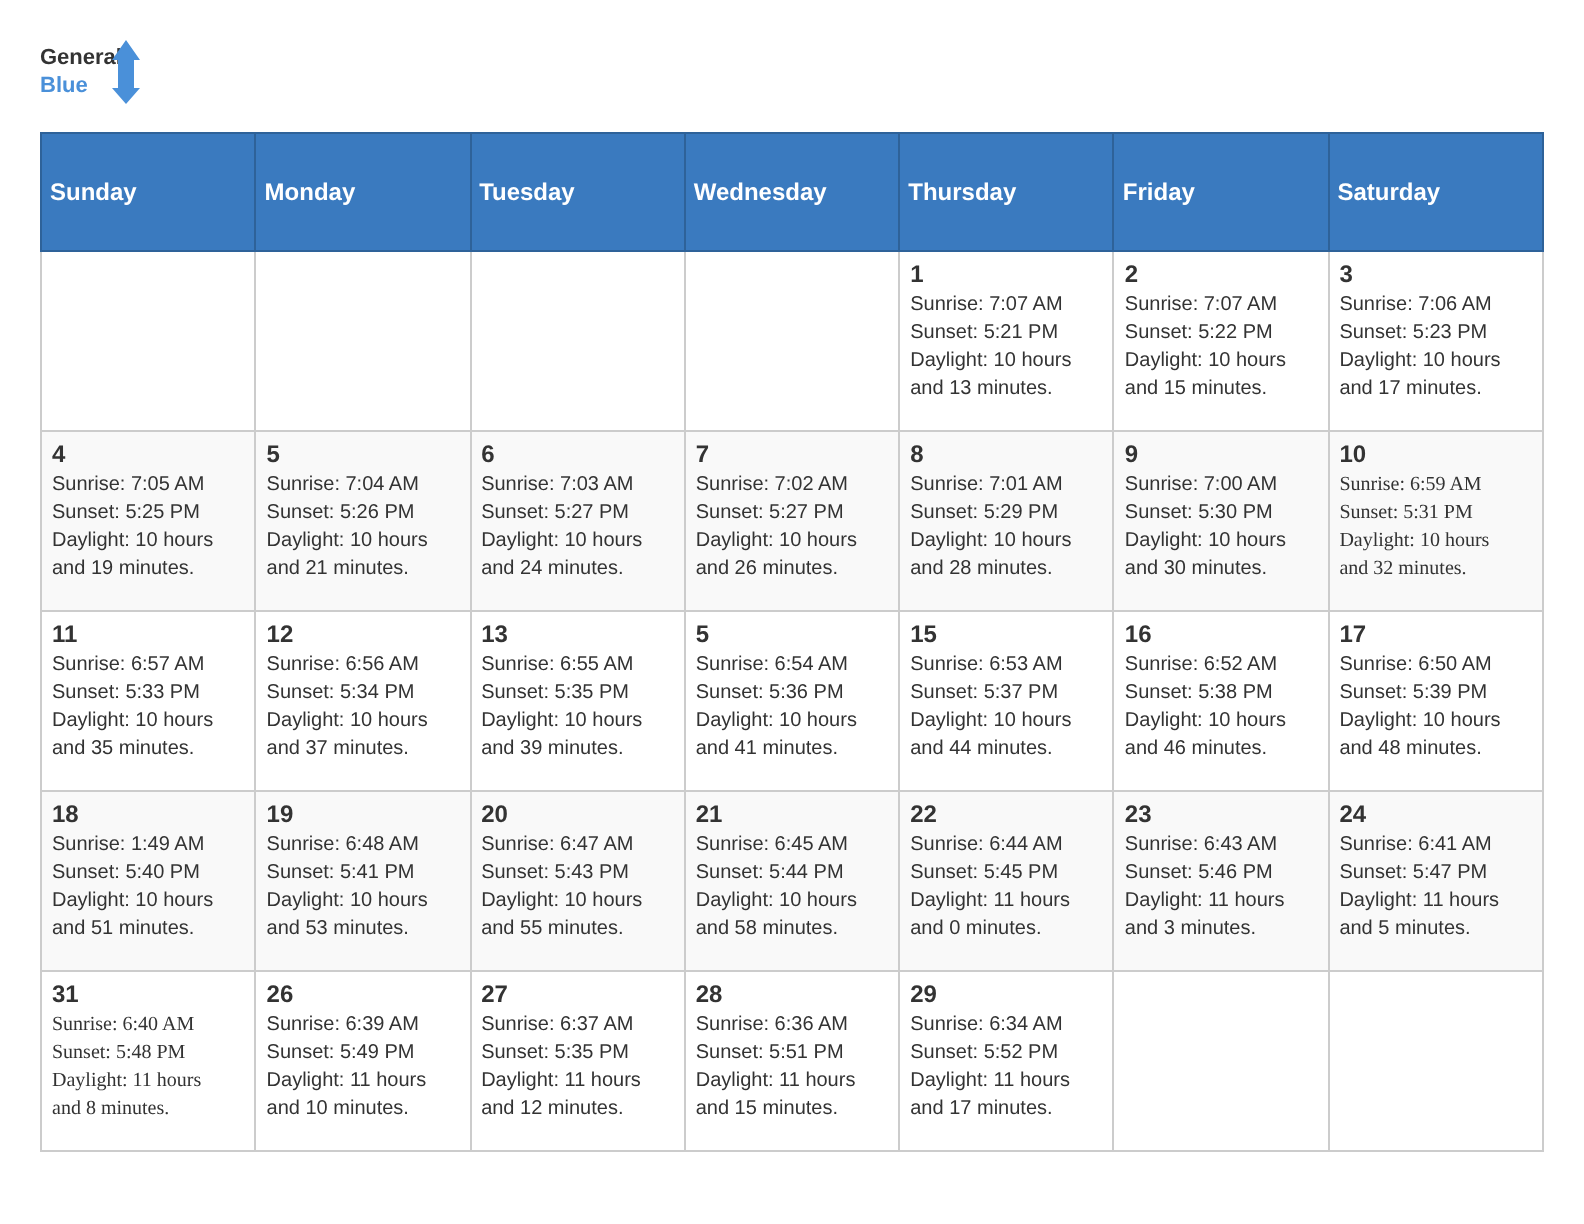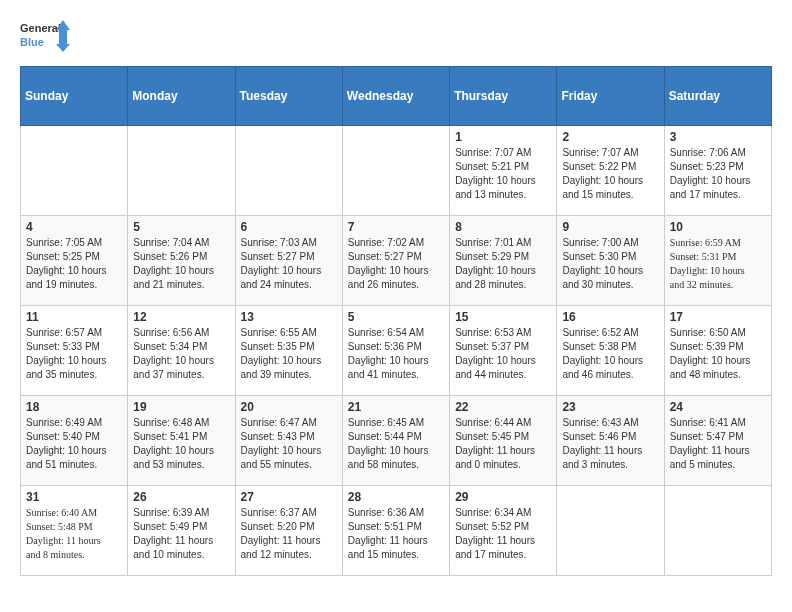--- a/index.html
+++ b/index.html
@@ -228,21 +228,21 @@
           <span class="day-number">17</span>
           <div class="day-info" style="white-space: pre-line;">Sunrise: 6:50 AM
 Sunset: 5:39 PM
 Daylight: 10 hours
 and 48 minutes.</div>
         </td>
       </tr>
       <tr>
         <td>
           <span class="day-number">18</span>
-          <div class="day-info" style="white-space: pre-line;">Sunrise: 6:49 AM
+          <div class="day-info" style="white-space: pre-line;">Sunrise: 1:49 AM
 Sunset: 5:40 PM
 Daylight: 10 hours
 and 51 minutes.</div>
         </td>
         <td>
           <span class="day-number">19</span>
           <div class="day-info" style="white-space: pre-line;">Sunrise: 6:48 AM
 Sunset: 5:41 PM
 Daylight: 10 hours
 and 53 minutes.</div>
@@ -294,21 +294,21 @@
         <td>
           <span class="day-number">26</span>
           <div class="day-info" style="white-space: pre-line;">Sunrise: 6:39 AM
 Sunset: 5:49 PM
 Daylight: 11 hours
 and 10 minutes.</div>
         </td>
         <td>
           <span class="day-number">27</span>
           <div class="day-info" style="white-space: pre-line;">Sunrise: 6:37 AM
-Sunset: 5:20 PM
+Sunset: 5:35 PM
 Daylight: 11 hours
 and 12 minutes.</div>
         </td>
         <td>
           <span class="day-number">28</span>
           <div class="day-info" style="white-space: pre-line;">Sunrise: 6:36 AM
 Sunset: 5:51 PM
 Daylight: 11 hours
 and 15 minutes.</div>
         </td>

